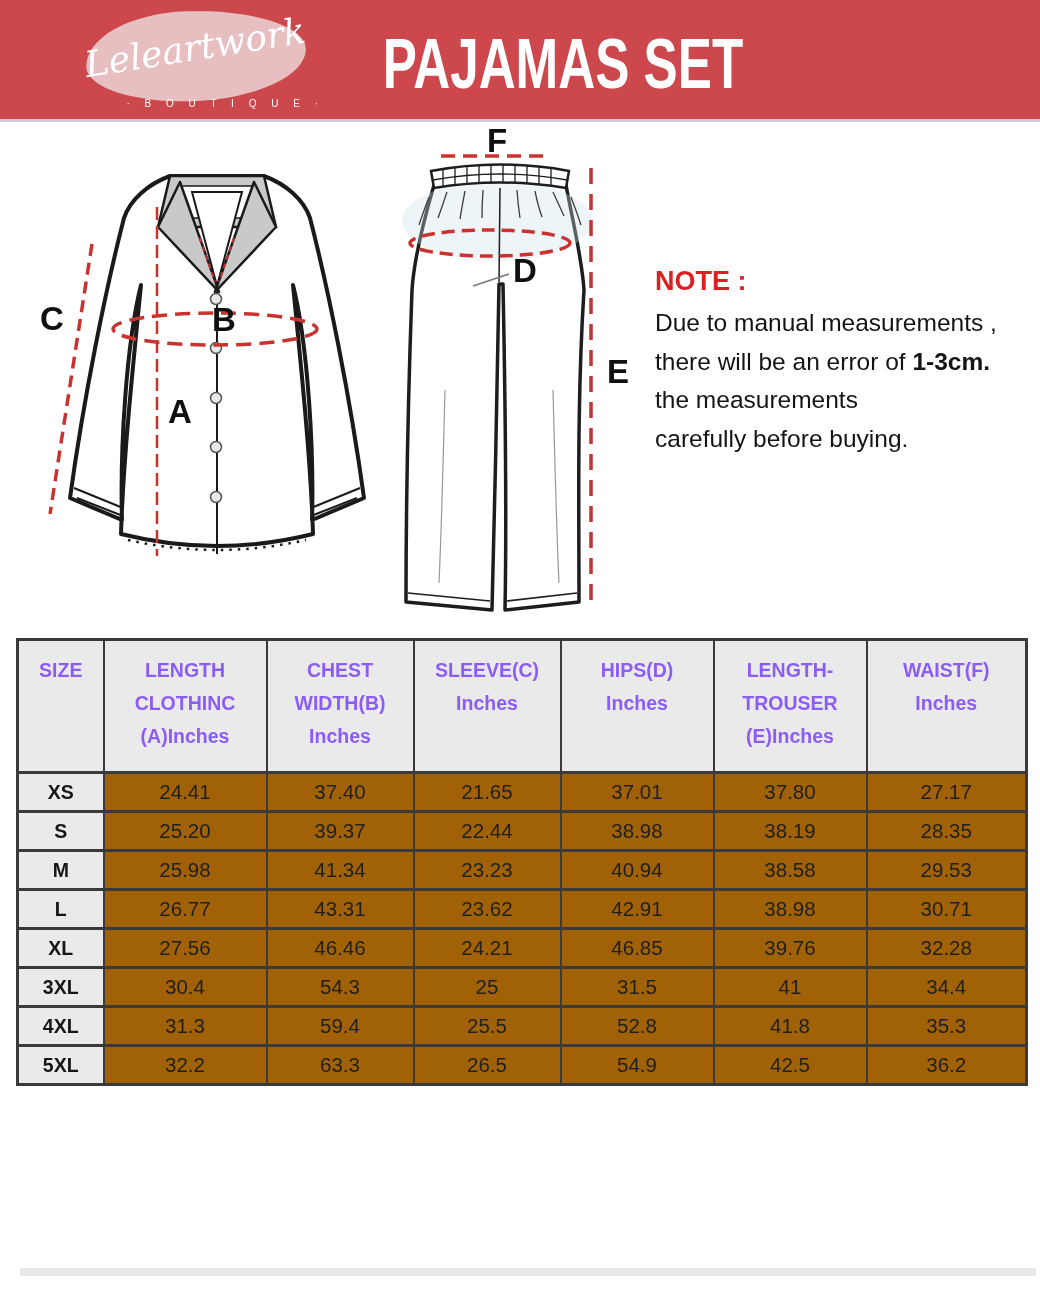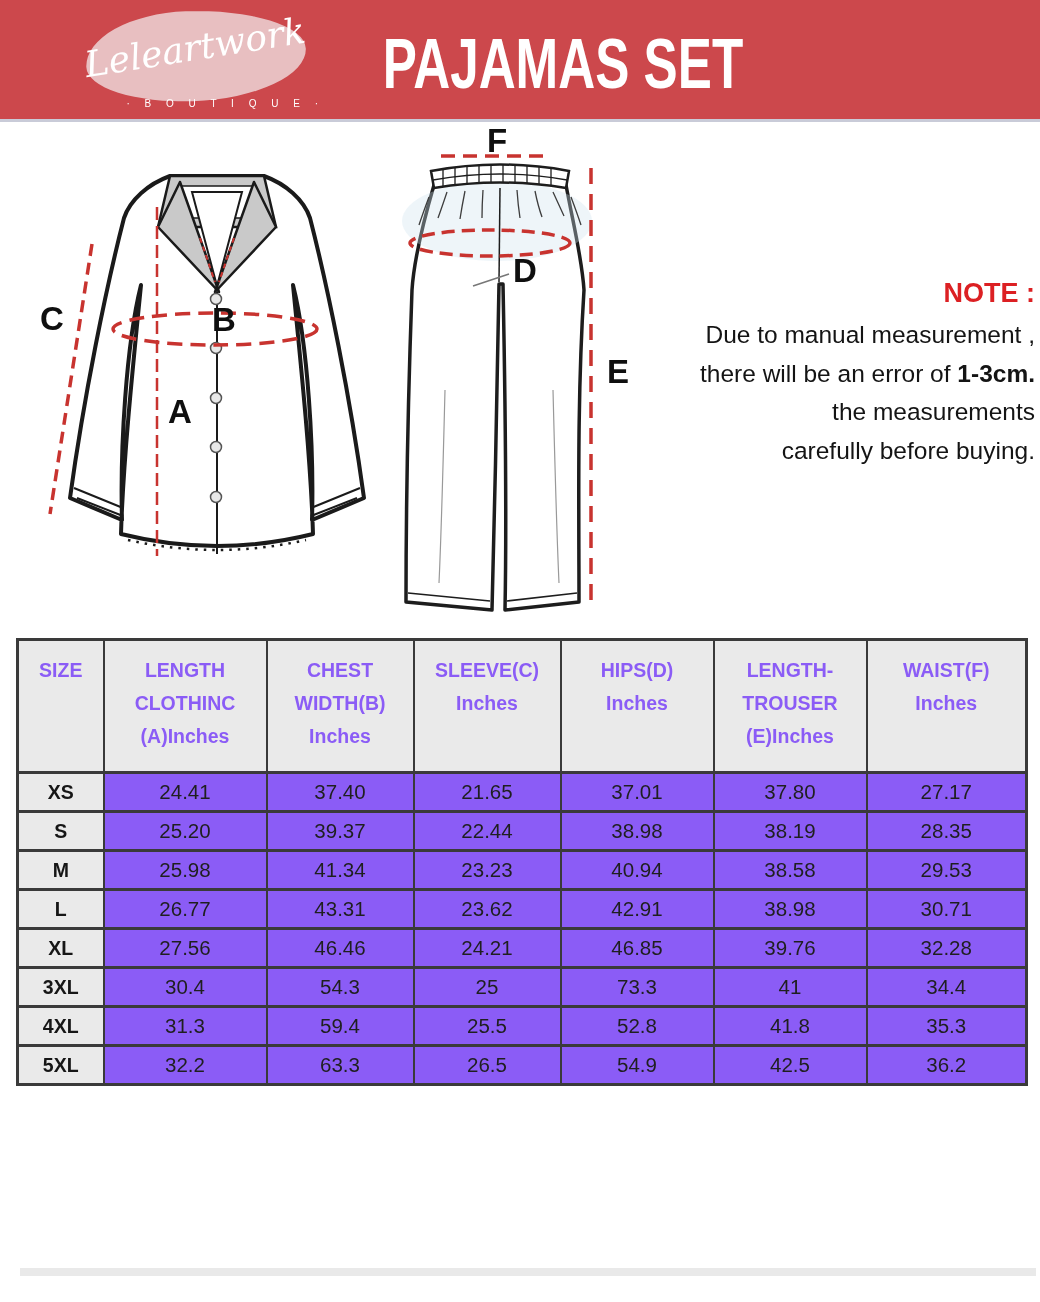--- a/index.html
+++ b/index.html
@@ -20,35 +20,35 @@
   .page-title{position:absolute;left:563px;top:64px;margin:0;white-space:nowrap;color:#fff;
           font-size:64px;font-weight:bold;letter-spacing:0;
           transform:translate(-50%,-50%) scale(0.80,1.10);}
 
   
   .shirt-svg{position:absolute;left:20px;top:130px;}
   .pants-svg{position:absolute;left:395px;top:125px;}
   .dlabel{font-family:"Liberation Sans",sans-serif;font-weight:bold;font-size:33px;fill:#0f0f0f;}
 
   
-  .note{position:absolute;left:655px;top:278px;width:380px;text-align:right;color:#141414;}
+  .note{position:absolute;left:655px;top:266px;width:380px;text-align:left;color:#141414;}
   .note-title{font-size:27px;font-weight:bold;color:#dc2023;margin:0 0 7px 0;}
   .note p{margin:0;font-size:24.5px;line-height:38.5px;}
   .note strong{font-weight:bold;}
 
   
   .size-table{position:absolute;left:16px;top:638px;width:1009px;
               border-collapse:collapse;table-layout:fixed;border:3px solid #3a3a3a;}
   .size-table th,.size-table td{border:2px solid #3a3a3a;text-align:center;padding:0;}
   .size-table tr{border-top:3px solid #3a3a3a;border-bottom:3px solid #3a3a3a;}
   .size-table thead th{height:117px;vertical-align:top;padding-top:13px;background:#eaeaea;
               font-size:19.5px;font-weight:bold;line-height:1.68;white-space:pre-line;color:#8b5cf6;}
   .size-table tbody tr{height:39px;}
   .size-table tbody th{background:#eaeaea;font-weight:bold;font-size:19.5px;color:#161616;}
-  .size-table tbody td{background:#8b5cf6;font-size:20.5px;color:#1f1f1f;margin-top:9px;}
+  .size-table tbody td{background:#a16207;font-size:20.5px;color:#1f1f1f;margin-top:9px;}
   .table-shadow{position:absolute;left:20px;top:1268px;width:1016px;height:8px;background:#e9e9e9;}
 </style>
 </head>
 <body>
 
 <div class="page">
 
   <header class="banner">
     <div class="logo">
       <div class="splash"></div>
@@ -124,21 +124,21 @@
     <line x1="78" y1="161" x2="114" y2="149" stroke="#777" stroke-width="1.5"></line>
     <line x1="196" y1="43" x2="196" y2="482" stroke="#c8332f" stroke-width="3.5" stroke-dasharray="16 10"></line>
 
     <text class="dlabel" x="92" y="27">F</text>
     <text class="dlabel" x="118" y="157">D</text>
     <text class="dlabel" x="212" y="258">E</text>
   </svg>
 
   <div class="note">
     <div class="note-title">NOTE :</div>
-    <p><span>Due to manual measurement ,</span></p>
+    <p><span>Due to manual measurements ,</span></p>
     <p><span>there will be an error of </span><strong>1-3cm.</strong></p>
     <p><span>the measurements</span></p>
     <p><span>carefully before buying.</span></p>
   </div>
 
   <table class="size-table">
     <colgroup>
       <col style="width:86px">
         <col style="width:163px">
         <col style="width:147px">
@@ -211,21 +211,21 @@
           <td>24.21</td>
           <td>46.85</td>
           <td>39.76</td>
           <td>32.28</td>
         </tr>
         <tr>
           <th>3XL</th>
           <td>30.4</td>
           <td>54.3</td>
           <td>25</td>
-          <td>73.3</td>
+          <td>31.5</td>
           <td>41</td>
           <td>34.4</td>
         </tr>
         <tr>
           <th>4XL</th>
           <td>31.3</td>
           <td>59.4</td>
           <td>25.5</td>
           <td>52.8</td>
           <td>41.8</td>

